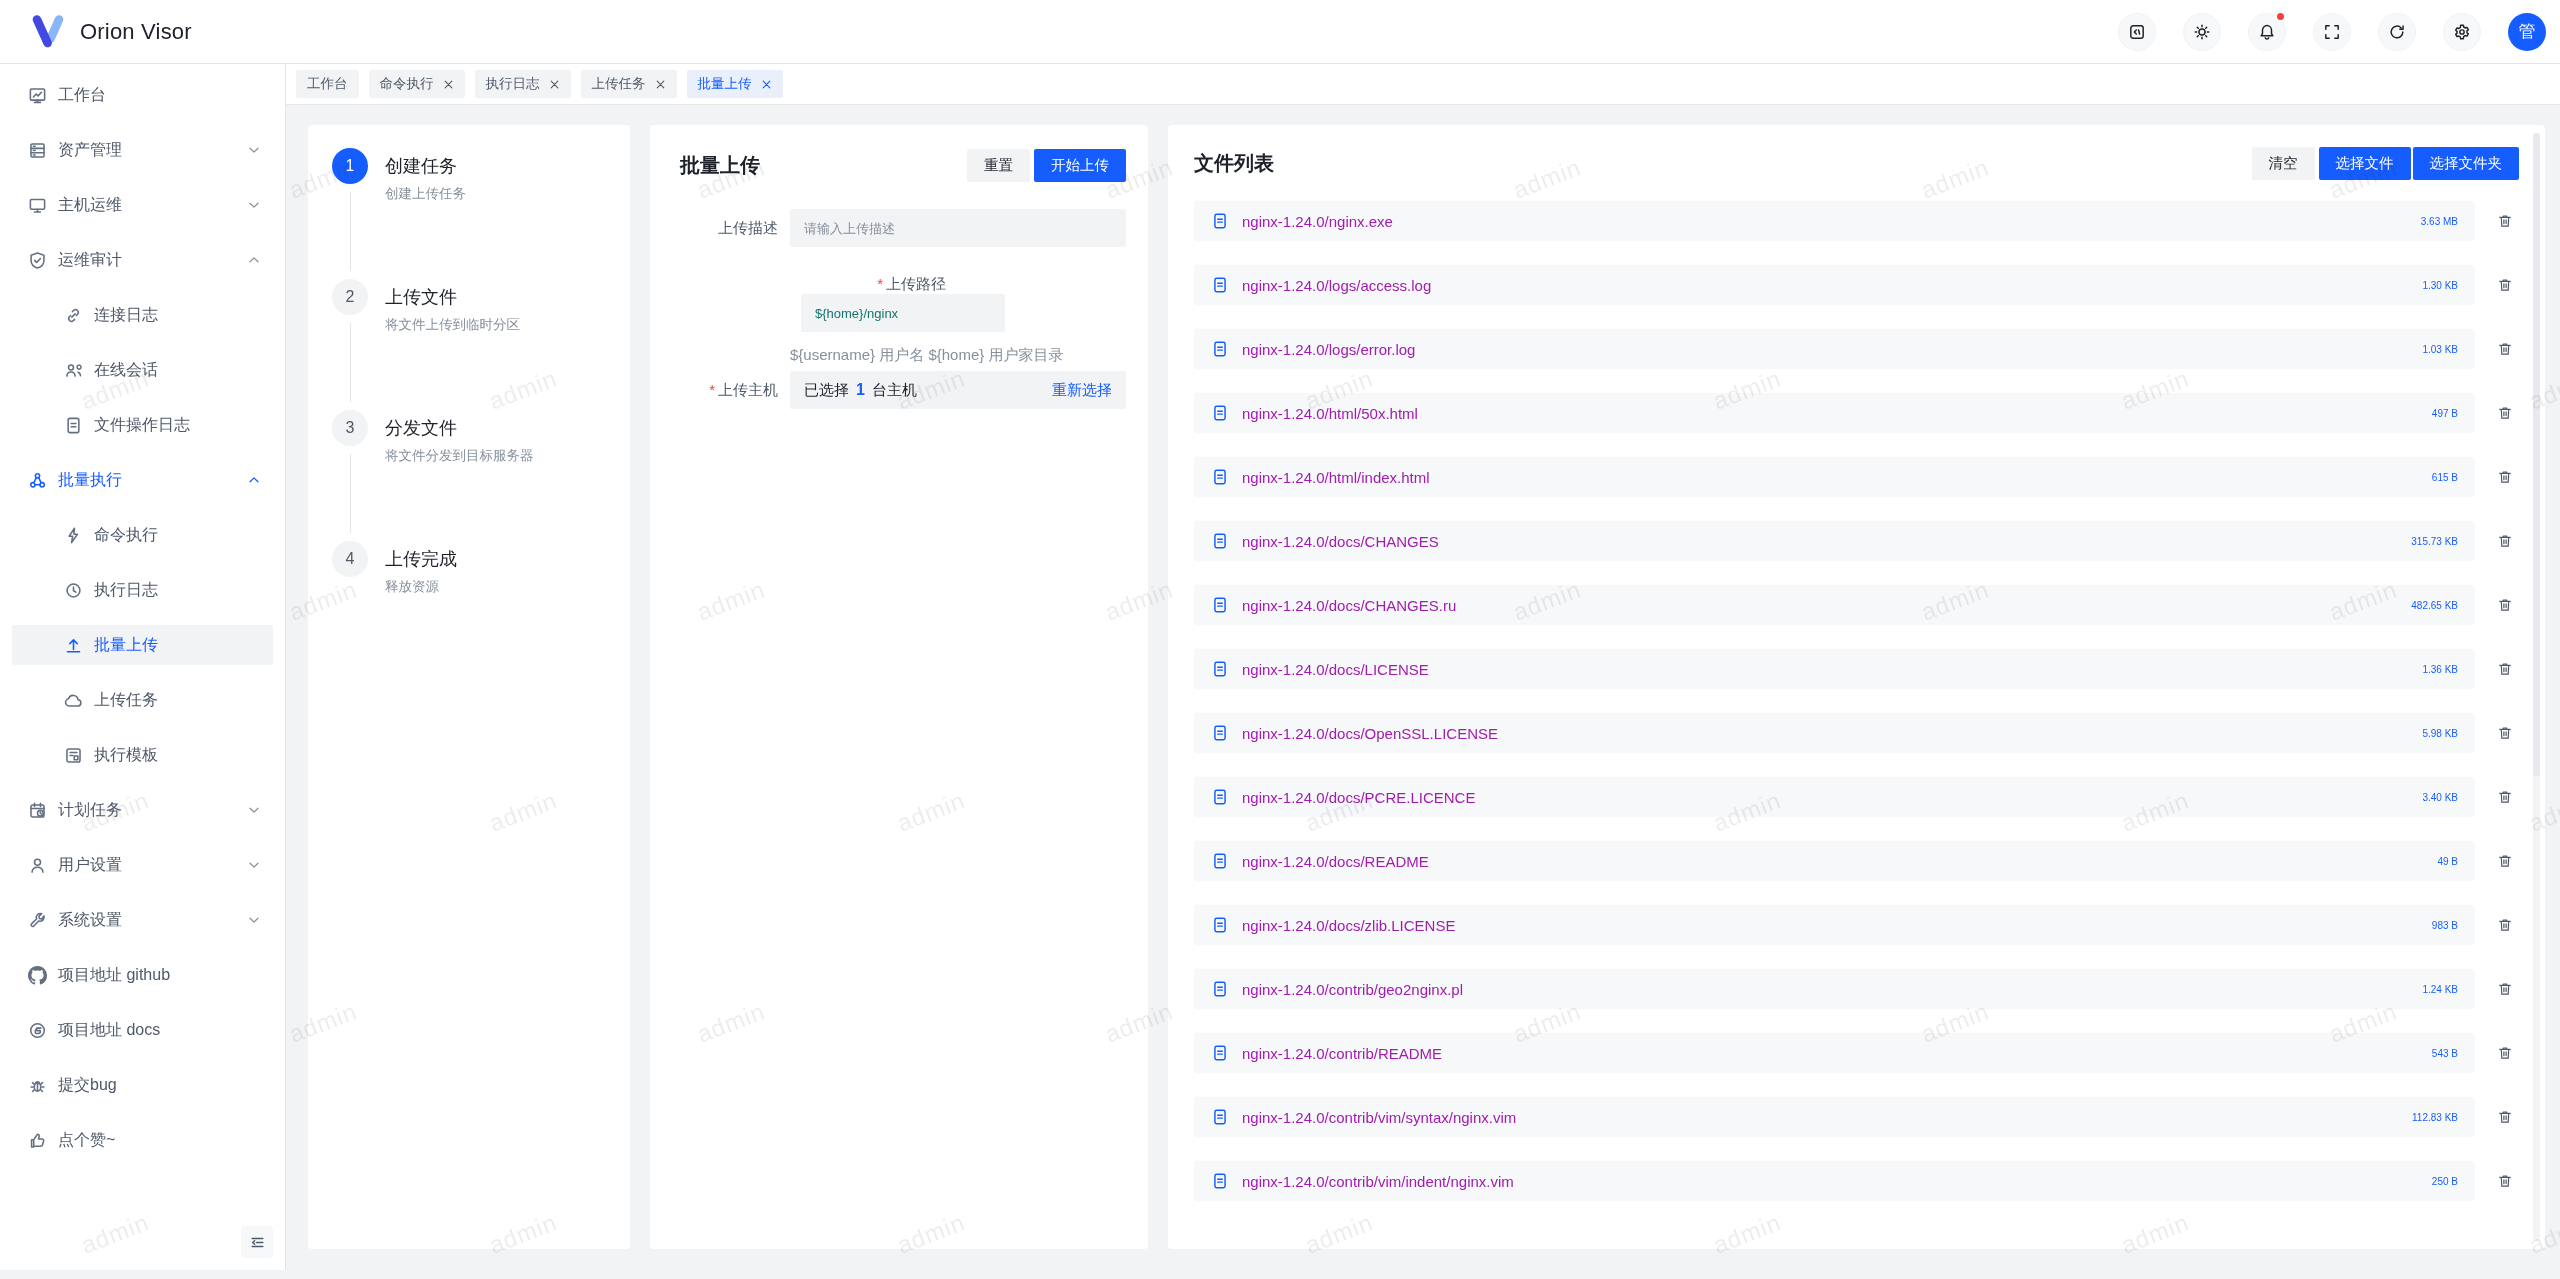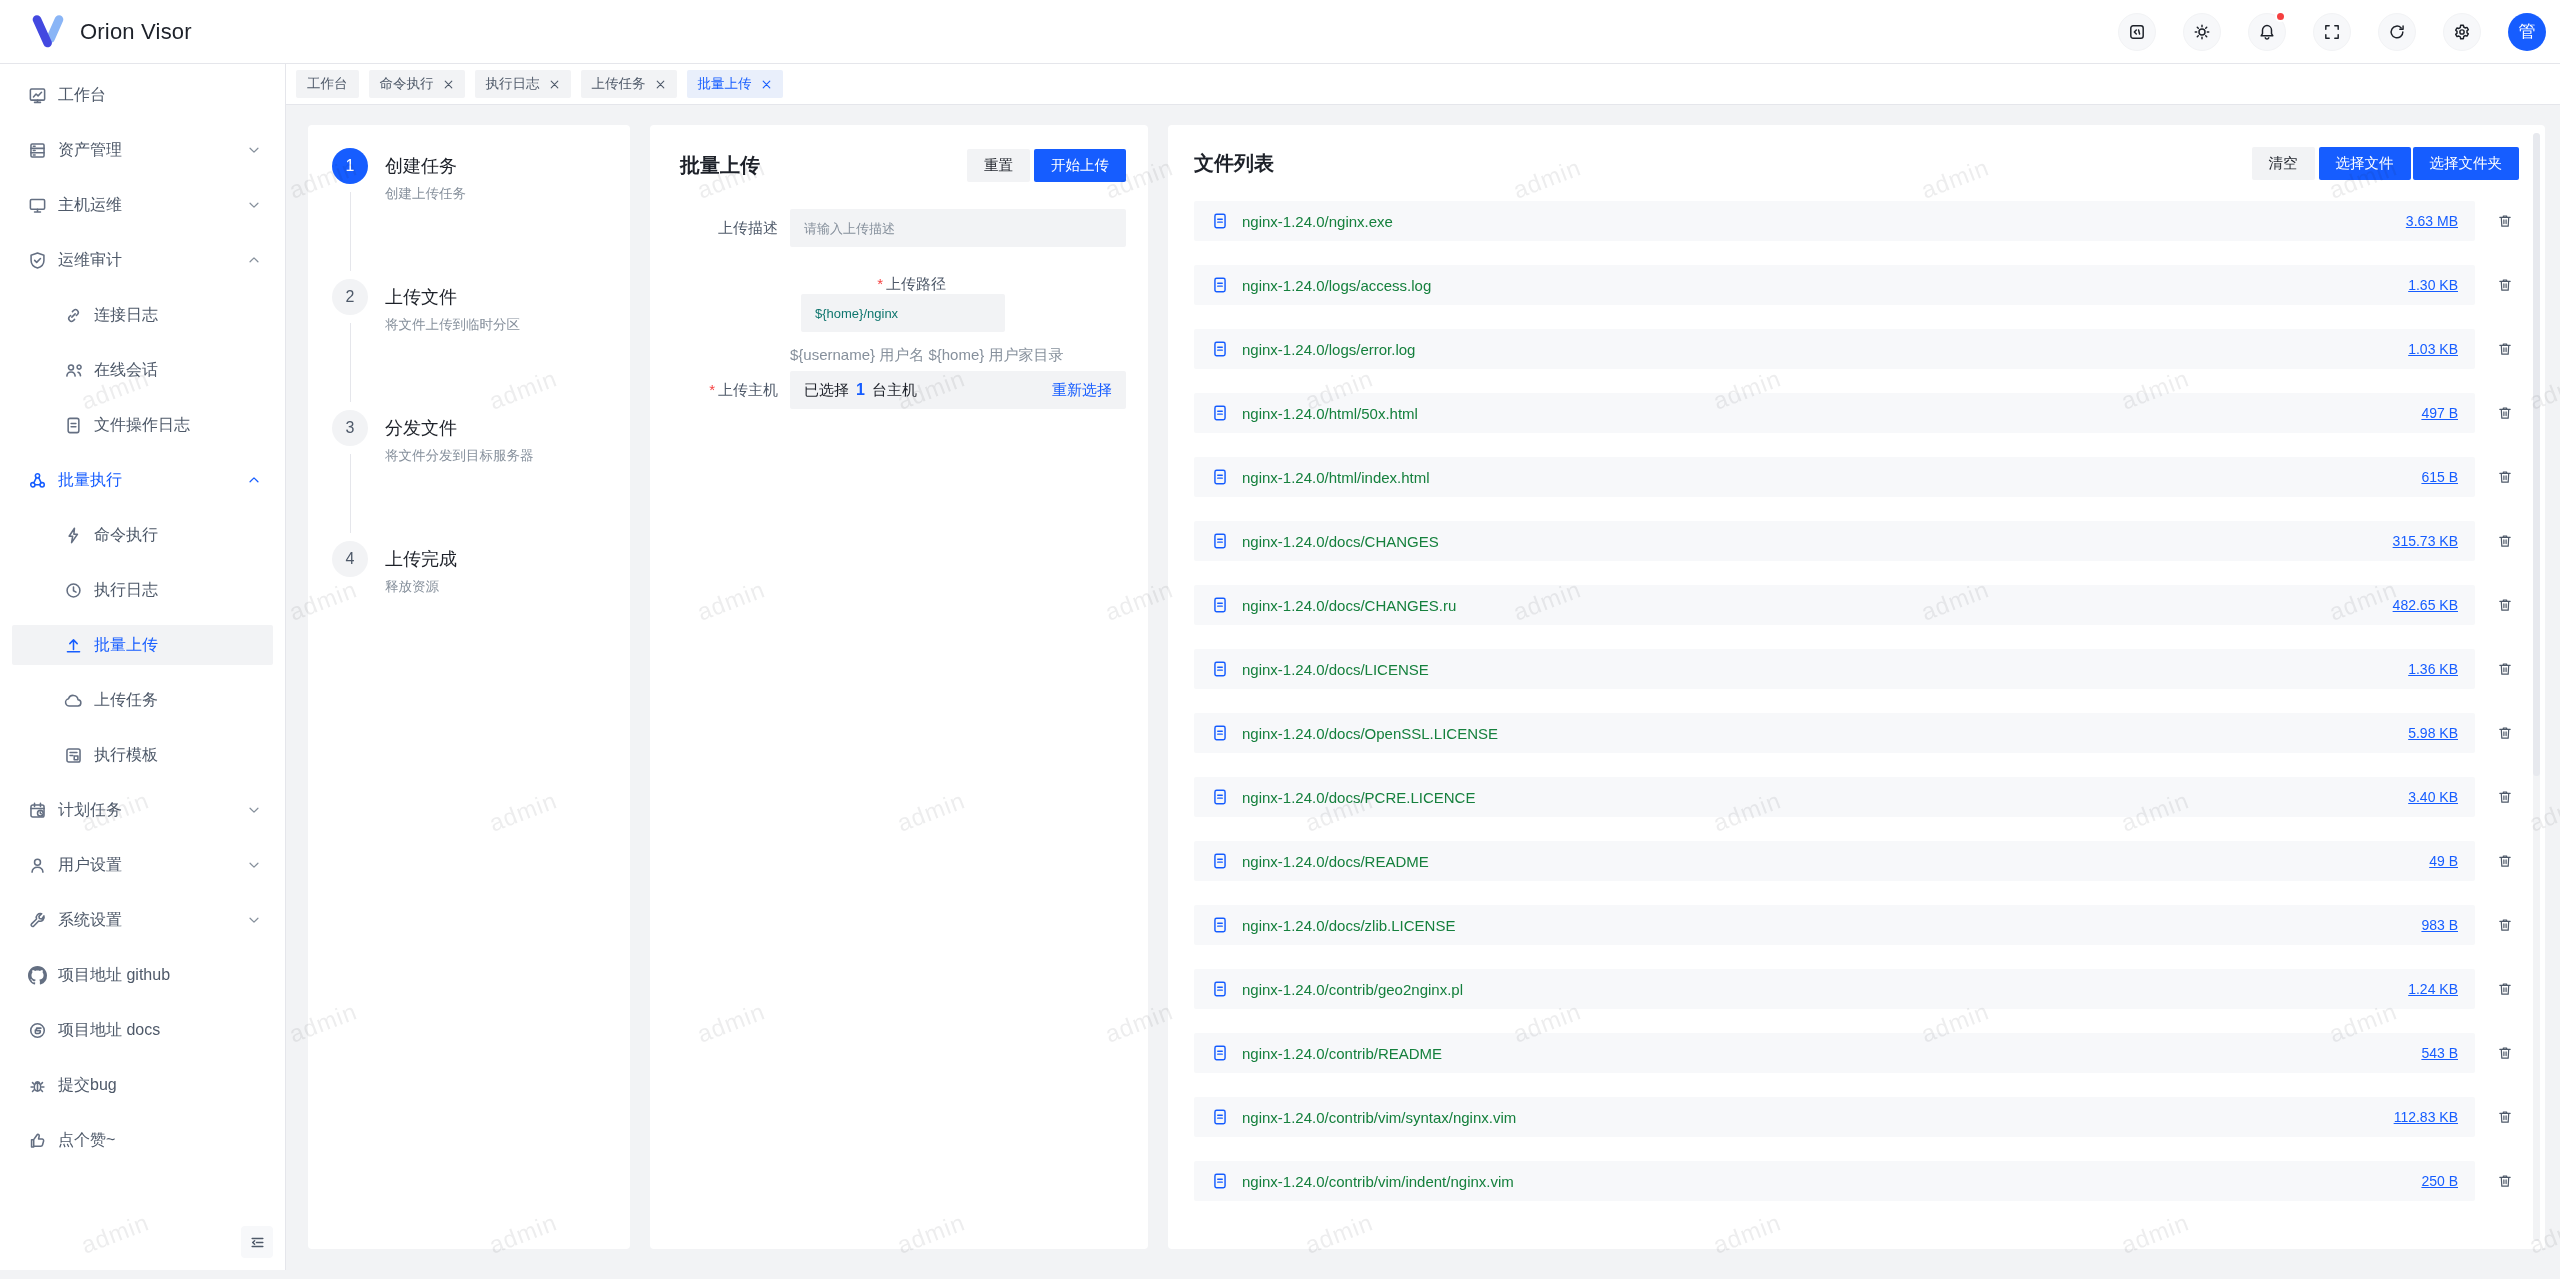--- a/index.html
+++ b/index.html
@@ -99,22 +99,22 @@
   .host-reselect { margin-left:auto; color:var(--primary); cursor:pointer; font-size:15px; }
 
   
   .files-card { flex:1; padding:22px 26px; position:relative; overflow:hidden; min-width:0; }
   .files-card .panel-header { margin-bottom:21px; }
   .file-item { display:flex; align-items:center; margin-bottom:24px; }
   .file-row { flex:1; height:40px; background:#f7f8fa; border-radius:2px; display:flex;
     align-items:center; padding:0 17px; min-width:0; }
   .file-icon { color:var(--primary); width:18px; height:18px; margin-right:13px; flex-shrink:0; }
   .file-icon svg { width:18px; height:18px; }
-  .file-name { font-size:15px; color:#15803d; white-space:nowrap; overflow:hidden; }
-  .file-size { margin-left:auto; font-size:14px; color:var(--primary); white-space:nowrap; padding-left:20px;text-decoration:underline; }
+  .file-name { font-size:15px; color:#a21caf; white-space:nowrap; overflow:hidden; }
+  .file-size { margin-left:auto; font-size:10px; color:var(--primary); white-space:nowrap; padding-left:20px; }
   .file-delete { margin-left:16px; width:28px; height:28px; background:none; border:none;
     color:#4e5969; cursor:pointer; display:flex; align-items:center; justify-content:center; flex-shrink:0; }
   .file-delete svg { width:16px; height:16px; }
   .files-scrollbar { position:absolute; right:5px; top:8px; bottom:8px; width:7px;
     border-radius:4px; background:#f2f3f5; }
   .files-scrollbar-thumb { position:absolute; top:0; width:100%; height:58%;
     border-radius:4px; background:#e7e9ee; }
 
   
   .watermarks { position:fixed; left:0; top:0; width:2560px; height:1279px;

